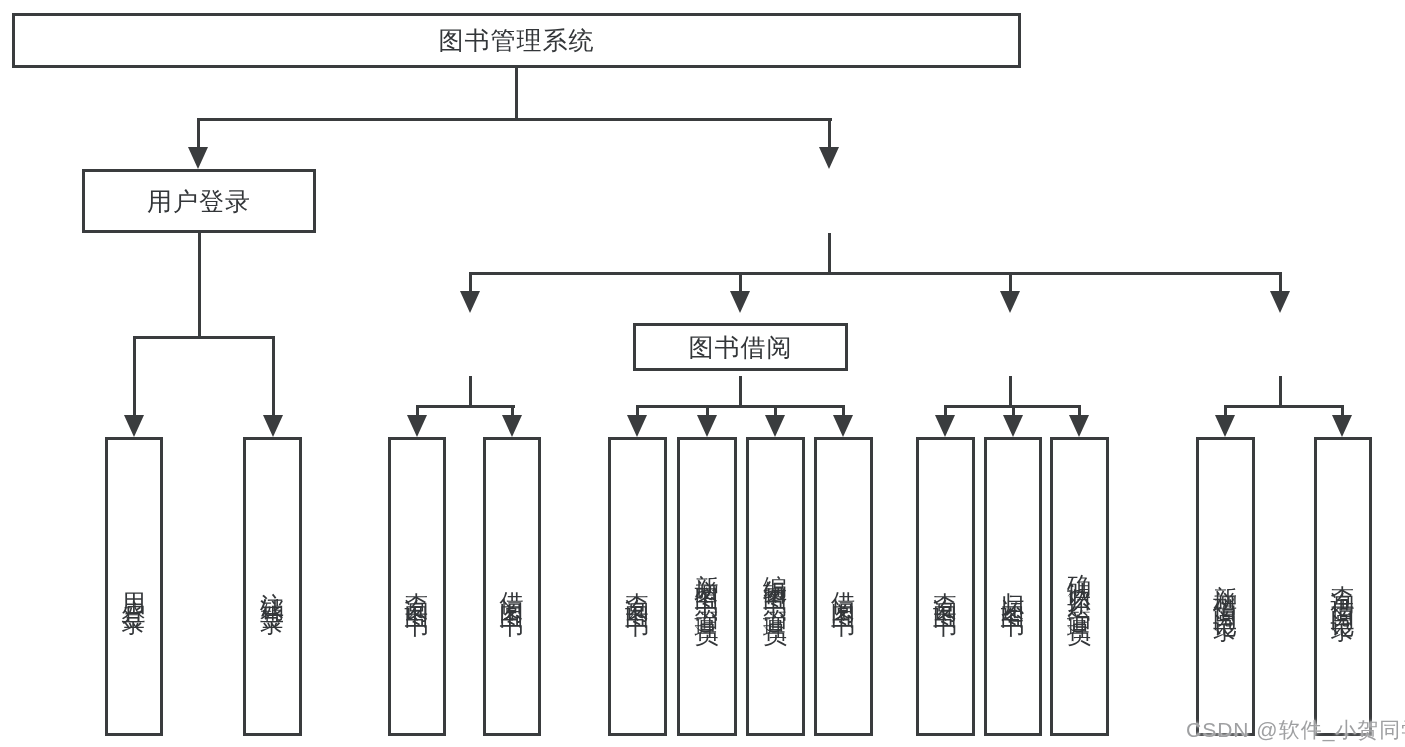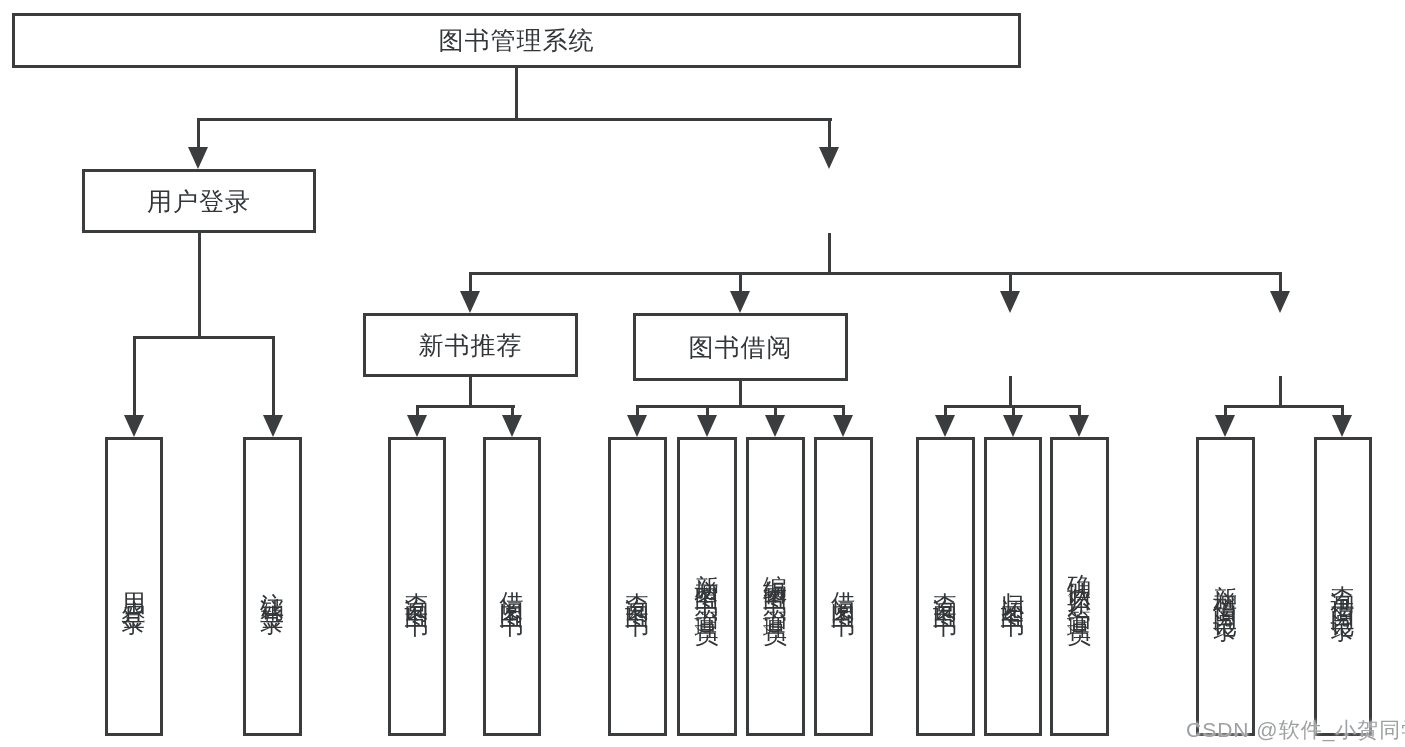--- a/index.html
+++ b/index.html
@@ -97,25 +97,22 @@
 
   <div class="box hbox" style="left:12px;top:13px;width:1009px;height:55px">
     <span>图书管理系统</span>
   </div>
 
   <div class="box hbox" style="left:82px;top:169px;width:234px;height:64px">
     <span>用户登录</span>
   </div>
 
 
-  <div class="box hbox" style="left:363px;top:313px;width:215px;height:64px">
-    <span>新书推荐</span>
-  </div>
 
-  <div class="box hbox" style="left:633px;top:313px;width:215px;height:68px">
+  <div class="box hbox" style="left:633px;top:323px;width:215px;height:48px">
     <span>图书借阅</span>
   </div>
 
 
 
   <div class="box vbox" style="left:105px;top:437px;width:58px;height:299px">
     <span class="vtext">用户登录</span>
   </div>
   <div class="box vbox" style="left:243px;top:437px;width:59px;height:299px">
     <span class="vtext">注销登录</span>

